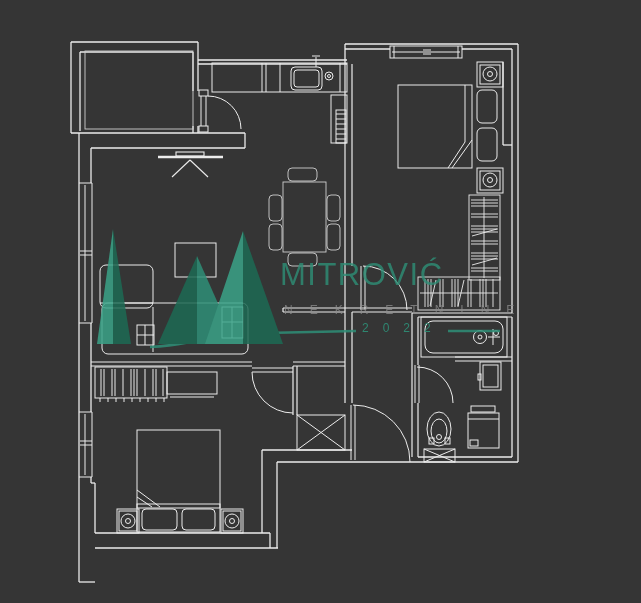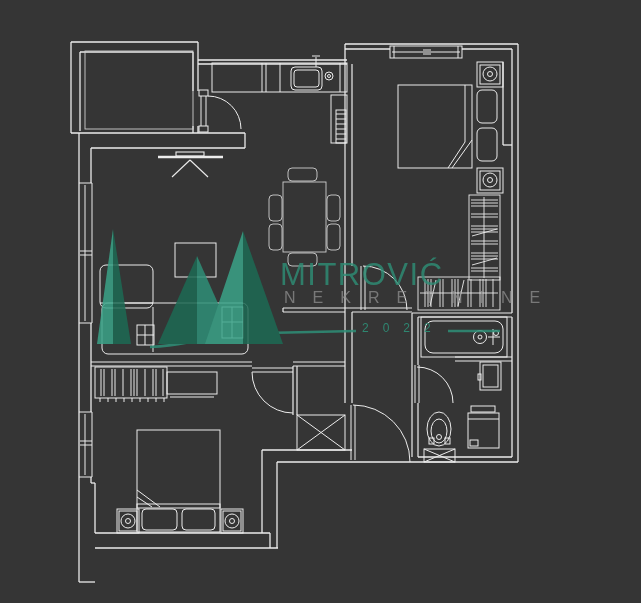--- a/index.html
+++ b/index.html
@@ -1,21 +1,21 @@
 <!DOCTYPE html>
 <html><head>
 <meta charset="utf-8">
 <style>
   html,body{margin:0;padding:0;background:#353535;}
   .stage{position:relative;width:641px;height:603px;overflow:hidden;background:#353535;
          font-family:"Liberation Sans", sans-serif;}
   .stage svg{position:absolute;left:0;top:0;}
   .wm{position:absolute;white-space:nowrap;pointer-events:none;}
   .wm-title{left:280px;top:257px;font-size:31px;font-weight:400;letter-spacing:1.5px;opacity:.8;}
-  .wm-sub{left:284px;top:289px;font-size:16px;letter-spacing:17px;opacity:.75;}
+  .wm-sub{left:284px;top:303px;font-size:12px;letter-spacing:17px;opacity:.75;}
   .wm-year{left:362px;top:321px;font-size:12px;letter-spacing:14px;opacity:.9;}
 </style>
 </head>
 <body style="background: rgb(53, 53, 53);">
 
 <div class="stage" style="background: rgb(53, 53, 53);">
   <svg width="641" height="603" viewBox="0 0 641 603">
       <g stroke="#ececec" fill="none" stroke-width="1.3" opacity="1">
         <line x1="71" y1="42" x2="198" y2="42" stroke-width="1.3"></line>
         <line x1="71" y1="42" x2="71" y2="133" stroke-width="1.3"></line>

